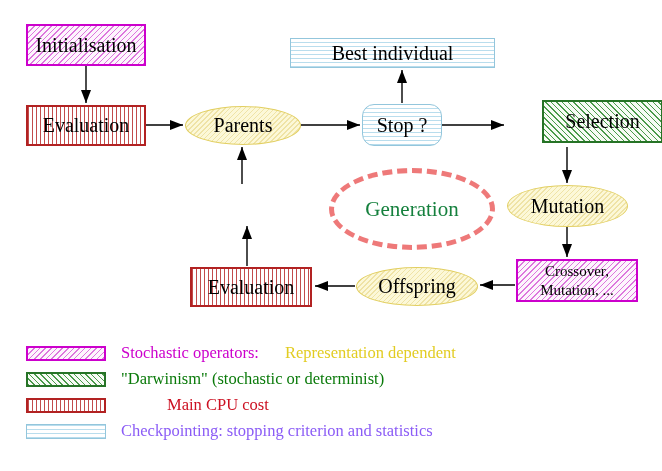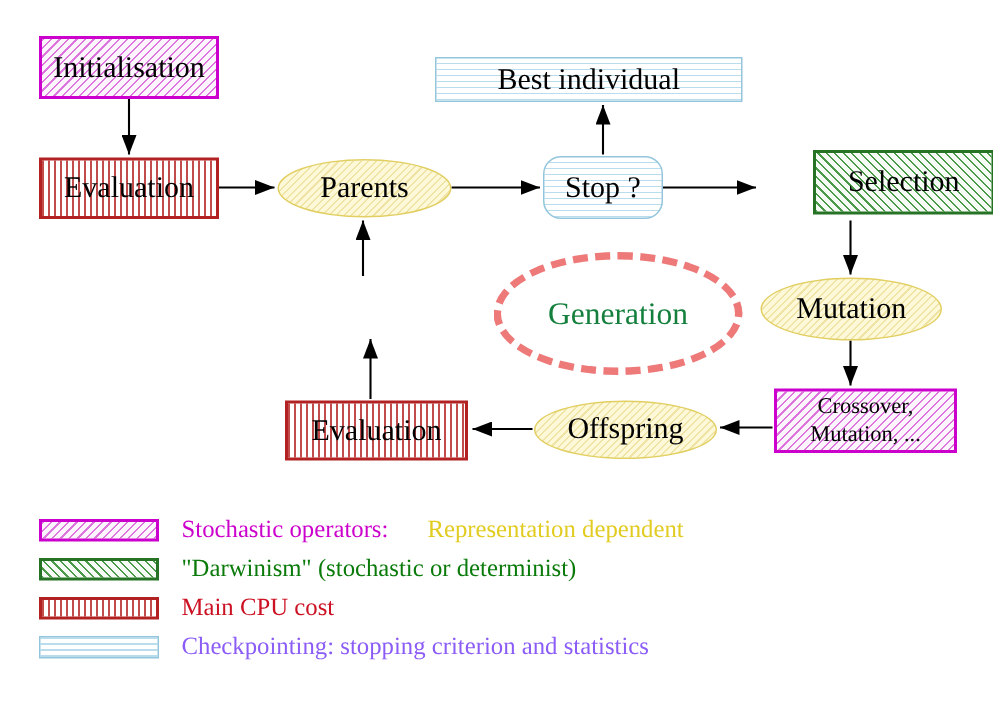--- a/index.html
+++ b/index.html
@@ -105,21 +105,21 @@
     <span class="swatch magenta-hatch"></span>
     <span class="legend-text t-magenta">Stochastic operators:</span>
     <span class="legend-text2 t-yellow">Representation dependent</span>
   </div>
 
   <div class="legend-row" style="left:26px;top:370px;">
     <span class="swatch green-hatch"></span>
     <span class="legend-text t-green">"Darwinism" (stochastic or determinist)</span>
   </div>
 
-  <div class="legend-row" style="left:26px;top:396px;">
+  <div class="legend-row" style="left:26px;top:396px;gap:46px;">
     <span class="swatch red-stripes"></span>
     <span class="legend-text t-red">Main CPU cost</span>
   </div>
 
   <div class="legend-row" style="left:26px;top:422px;">
     <span class="swatch cyan-stripes"></span>
     <span class="legend-text t-cyan">Checkpointing: stopping criterion and statistics</span>
   </div>
 
 </div>

